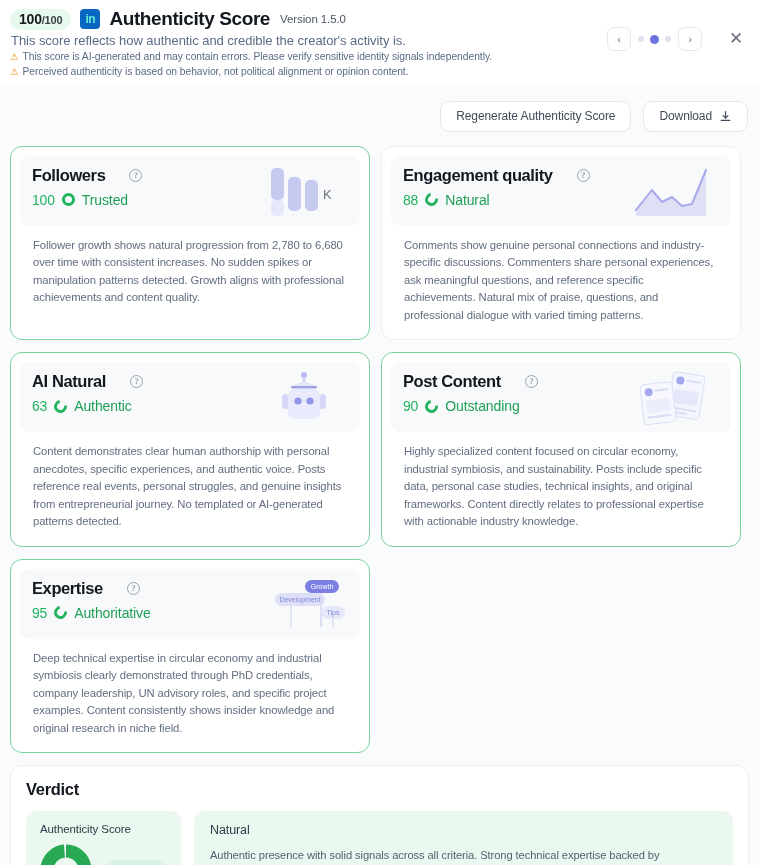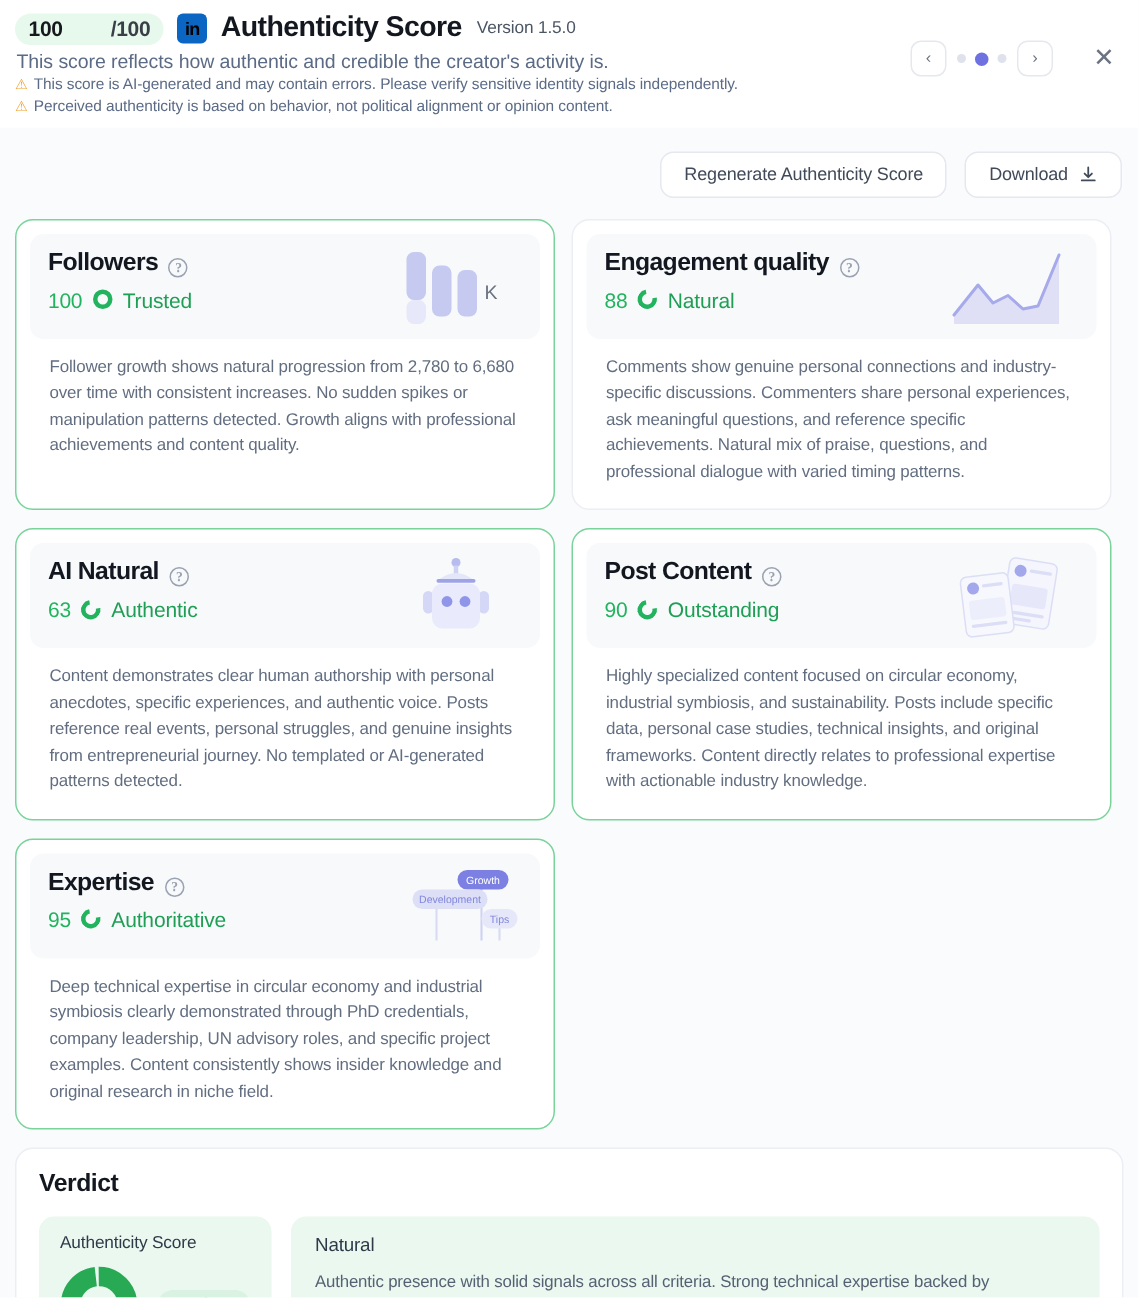--- a/index.html
+++ b/index.html
@@ -12,25 +12,25 @@
   #app { position: relative; width: 759px; height: 865px; overflow: hidden; background: #ffffff; }
 
   
   .header { position: relative; padding: 8px 10px 6px 10px; background: #ffffff; }
   .hdr-top { display: flex; align-items: center; gap: 9px; }
   .score-pill {
     background: #e7f8ed; color: #16181d; border-radius: 999px;
     padding: 3px 9px 4px 9px; font-size: 14px; font-weight: 700;
     letter-spacing: -0.2px; line-height: 1; white-space: nowrap;
   }
-  .score-pill .denom { font-size: 14px; font-weight: 700; color: #3a3f47; margin-left: 32px; }
+  .score-pill .denom { font-size: 11px; font-weight: 700; color: #3a3f47; }
   .li-icon {
     width: 20px; height: 20px; background: #0a66c2; border-radius: 4px;
     display: inline-flex; align-items: center; justify-content: center;
-    color: #000000; font-size: 12px; font-weight: 700; line-height: 1;
+    color: #5eead4; font-size: 12px; font-weight: 700; line-height: 1;
     font-family: "Liberation Sans", sans-serif; letter-spacing: -0.5px;
   }
   .hdr-title { font-size: 19px; font-weight: 700; color: #131720; letter-spacing: -0.4px; }
   .hdr-version { font-size: 11.5px; color: #4b5563; font-weight: 400; margin-left: 1px; letter-spacing: -0.1px; }
 
   .hdr-sub { font-size: 13px; color: #5b6b86; margin: 3px 0 0 1px; letter-spacing: -0.05px; }
   .hdr-warn { display: flex; align-items: flex-start; gap: 4px; font-size: 10.3px; color: #5b6b86; margin-top: 2.5px; letter-spacing: -0.05px; }
   .warn-ico { color: #f0a030; font-size: 9.5px; line-height: 1.35; flex: none; }
 
   
@@ -62,21 +62,21 @@
   .grid { display: flex; flex-wrap: wrap; gap: 12px 11px; }
   .card {
     width: 360px; background: #fff; border: 1px solid #eceef4;
     border-radius: 12px; padding: 9px 9px 0 9px; overflow: hidden;
   }
   .card.ok { border-color: #79d39b; }
   .card-head {
     background: #f7f9fb; border-radius: 9px; padding: 10px 12px 11px 12px;
     position: relative; min-height: 70px;
   }
-  .card-title { font-size: 16.5px; font-weight: 700; color: #131720; letter-spacing: -0.4px; display: flex; align-items: flex-end; gap: 7px; }
+  .card-title { font-size: 16.5px; font-weight: 700; color: #131720; letter-spacing: -0.4px; display: flex; align-items: center; gap: 24px; }
   .q-ico {
     width: 13px; height: 13px; border: 1.3px solid #9aa2b1; border-radius: 50%;
     color: #9aa2b1; font-size: 9px; font-weight: 700; display: inline-flex;
     align-items: center; justify-content: center; line-height: 1;
     font-family: "Liberation Serif", serif;
   }
   .card-score { display: flex; align-items: center; gap: 7px; margin-top: 7px; }
   .score-num { font-size: 14px; font-weight: 400; color: #22b35e; letter-spacing: -0.2px; }
   .ring {
     width: 13px; height: 13px; border-radius: 50%;

